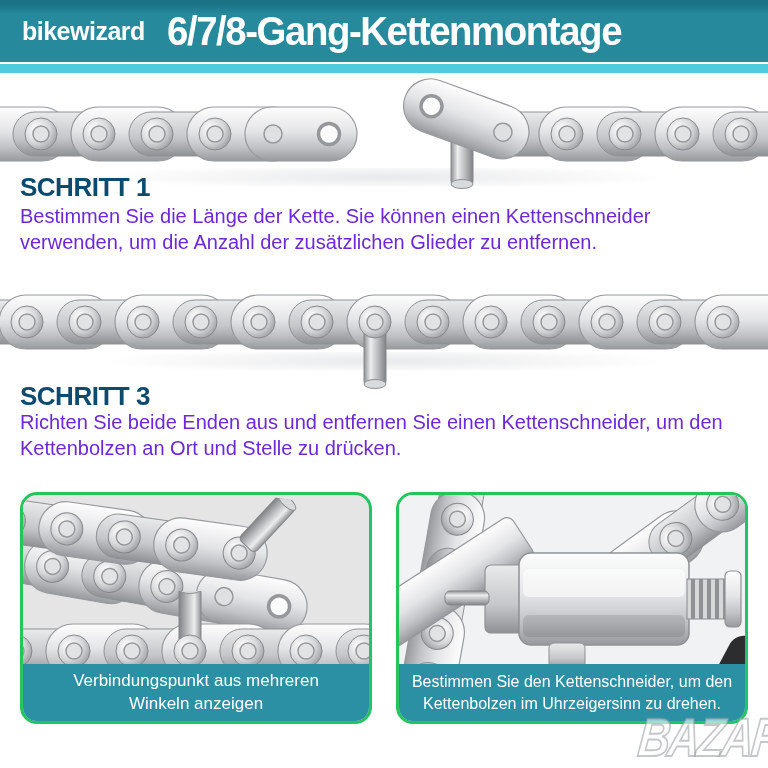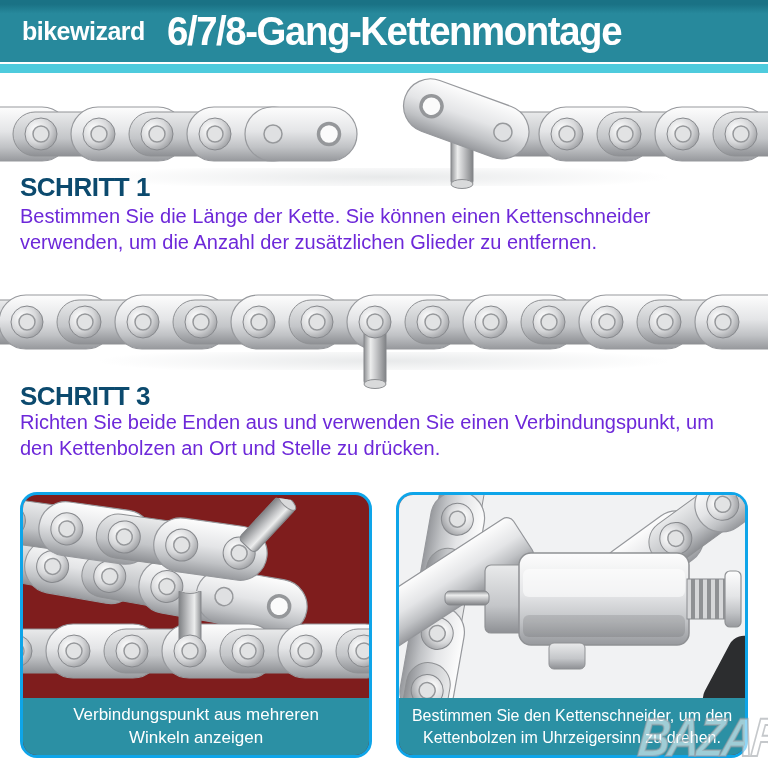--- a/index.html
+++ b/index.html
@@ -32,22 +32,22 @@
   }
   
   .step-label{
     position:absolute;left:20px;color:#0c4a6e;font-weight:bold;font-size:26px;letter-spacing:-0.5px;
   }
   .step-text{
     position:absolute;left:20px;width:724px;color:#6d28d9;font-size:20px;line-height:1.32;
   }
   
   .card{
-    position:absolute;top:492px;width:352px;height:266px;box-sizing:border-box;
-    border:3px solid #0ea5e9;border-radius:17px;overflow:hidden;background:#7f1d1d;
+    position:absolute;top:492px;width:352px;height:232px;box-sizing:border-box;
+    border:3px solid #22c55e;border-radius:17px;overflow:hidden;background:#e5e5e5;
     display:flex;flex-direction:column;
   }
   .card-img{flex:1;position:relative;overflow:hidden;}
   .card-img.gray{background:#f1f2f3;}
   .card-caption{
     height:57px;flex:0 0 57px;background:#2b90a4;color:#ffffff;
     display:flex;align-items:center;justify-content:center;text-align:center;line-height:1.32;
   }
   .cap-left{font-size:17px;padding:0 30px;}
   .cap-right{font-size:16px;padding:0 4px;}
@@ -178,21 +178,21 @@
   <use href="#cu-rollers" x="-60"></use>
     <use href="#cu-rollers" x="56"></use>
     <use href="#cu-rollers" x="172"></use>
   <use href="#cu-rollers" x="288"></use>
     <use href="#cu-rollers" x="404"></use>
     <use href="#cu-rollers" x="520"></use>
     <use href="#cu-rollers" x="636"></use>
 </svg>
 
 <div class="step-label" style="top:381px">SCHRITT 3</div>
-<div class="step-text" style="top:409px">Richten Sie beide Enden aus und verwenden Sie einen Verbindungspunkt, um den Kettenbolzen an Ort und Stelle zu drücken.</div>
+<div class="step-text" style="top:409px">Richten Sie beide Enden aus und entfernen Sie einen Kettenschneider, um den Kettenbolzen an Ort und Stelle zu drücken.</div>
 
 <div class="card" style="left:20px">
   <div class="card-img">
 
     <svg class="strip" style="left:-35px;top:30px;transform:rotate(10deg)" width="340" height="120" viewBox="0 0 340 120">
       <use href="#cu-plates" x="-24"></use>
         <use href="#cu-plates" x="92"></use>
       <use href="#cu-rollers" x="-24"></use>
         <use href="#cu-rollers" x="92"></use>
       <use href="#roller-one" x="237" y="60"></use>

